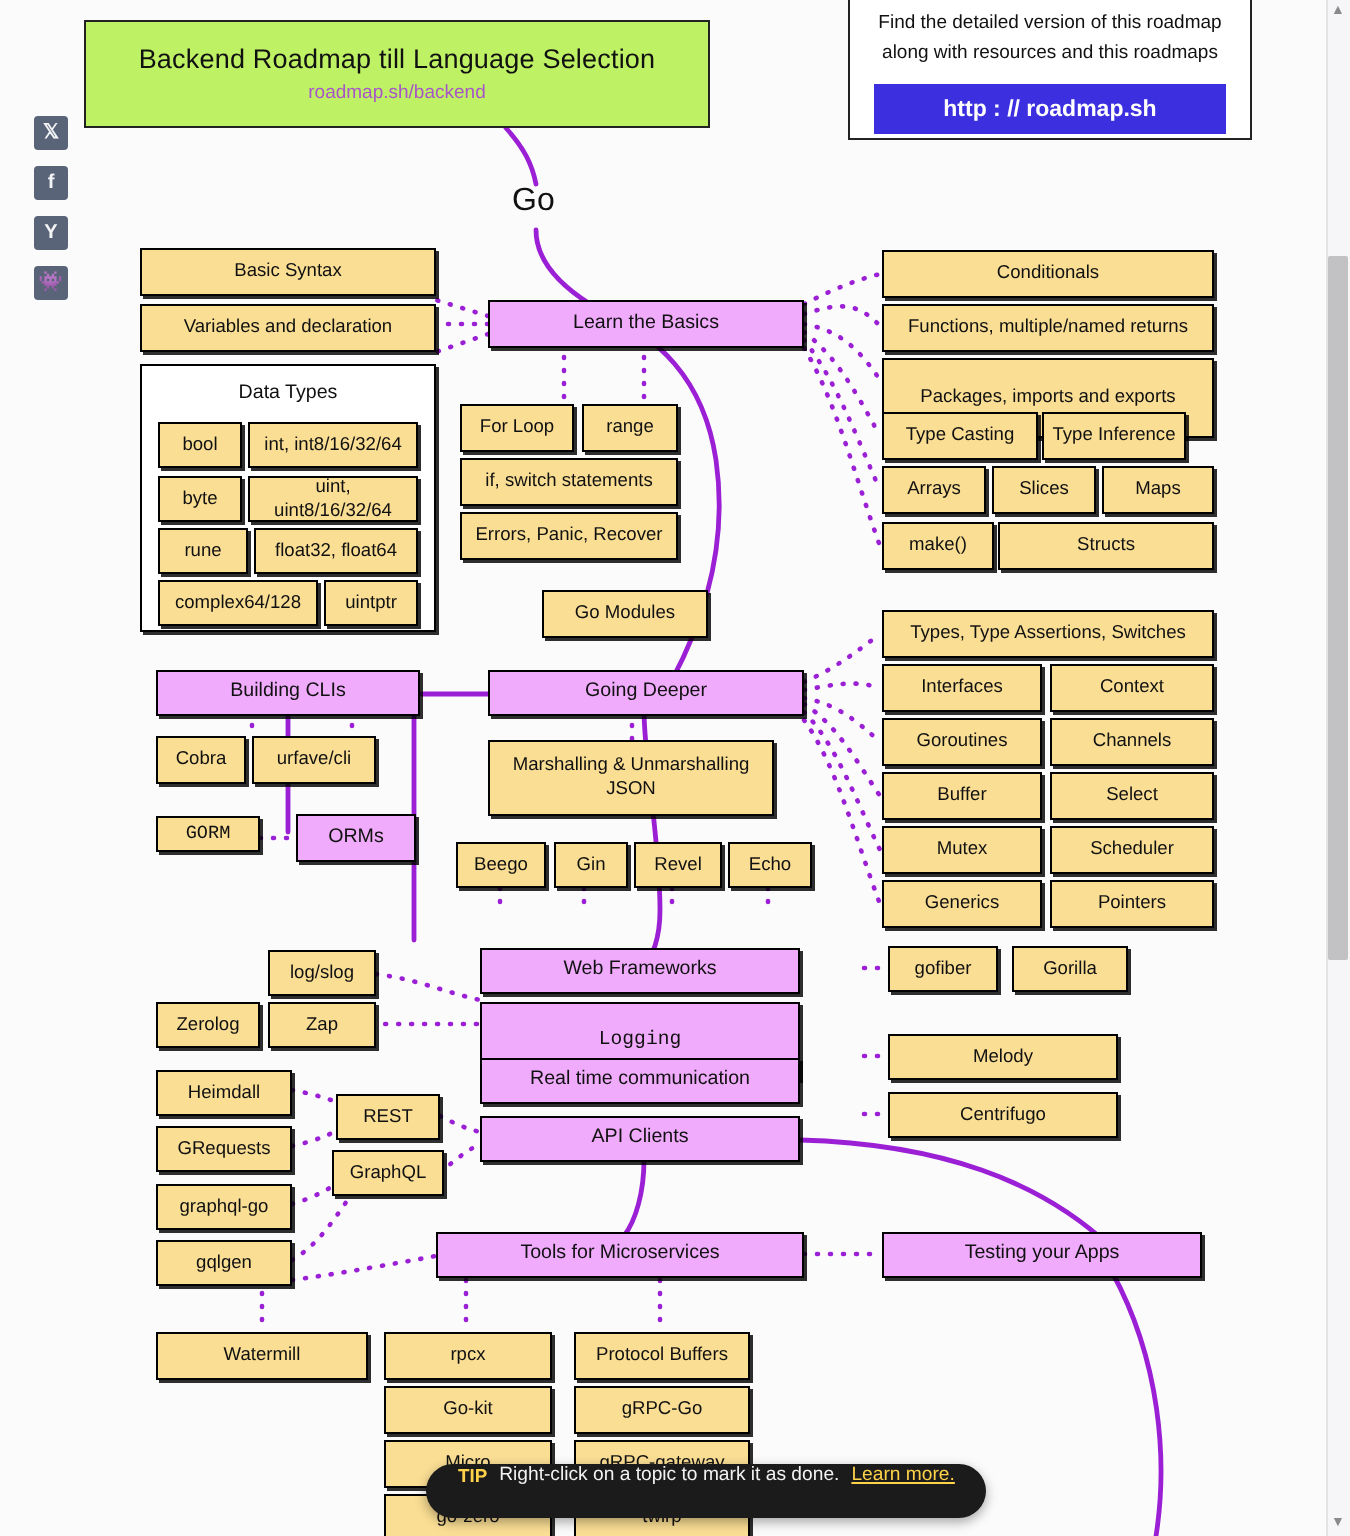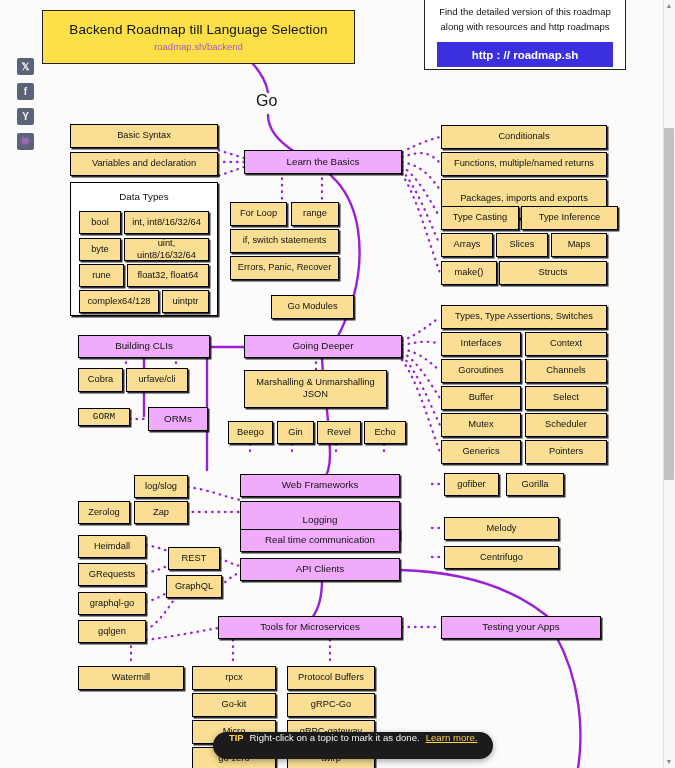--- a/index.html
+++ b/index.html
@@ -34,21 +34,21 @@
     border-radius: 2px;
     display: flex; align-items: center; justify-content: center;
     font-size: 10px; font-weight: bold;
     line-height: 1;
     cursor: pointer;
   }
   
   .title-card {
     position: absolute; left: 42px; top: 10px;
     width: 313px; height: 54px;
-    background: #fde047;
+    background: #bef264;
     border: 1.5px solid #222;
     display: flex; flex-direction: column;
     align-items: center; justify-content: center;
     z-index: 4;
   }
   .title-card .t1 { font-size: 13.5px; color: #111; letter-spacing: .1px; }
   .title-card .t2 { font-size: 9.5px; color: #a855c8; margin-top: 4px; }
   
   .info-card {
     position: absolute; left: 424px; top: -18px;
@@ -223,21 +223,21 @@
     <div class="social-btn">👾</div>
   </div>
 
   <div class="title-card">
     <div class="t1">Backend Roadmap till Language Selection</div>
     <div class="t2">roadmap.sh/backend</div>
   </div>
 
   <div class="info-card">
     <div class="line">Find the detailed version of this roadmap</div>
-    <div class="line">along with resources and http roadmaps</div>
+    <div class="line">along with resources and this roadmaps</div>
     <div class="info-btn">http : // roadmap.sh</div>
   </div>
 
   <div class="go-label">Go</div>
 
   <div class="node tan" style="left:70px;top:124px;width:148px;height:24px;">Basic Syntax</div>
   <div class="node tan" style="left:70px;top:152px;width:148px;height:24px;">Variables and declaration</div>
 
   <div class="group-box" style="left:70px;top:182px;width:148px;height:134px;">
     <div class="group-title">Data Types</div>
@@ -255,21 +255,21 @@
   <div class="node tan" style="left:230px;top:202px;width:57px;height:24px;">For Loop</div>
   <div class="node tan" style="left:291px;top:202px;width:48px;height:24px;">range</div>
   <div class="node tan" style="left:230px;top:229px;width:109px;height:24px;">if, switch statements</div>
   <div class="node tan" style="left:230px;top:256px;width:109px;height:24px;">Errors, Panic, Recover</div>
   <div class="node tan" style="left:271px;top:295px;width:83px;height:24px;">Go Modules</div>
 
   <div class="node tan" style="left:441px;top:125px;width:166px;height:24px;">Conditionals</div>
   <div class="node tan" style="left:441px;top:152px;width:166px;height:24px;">Functions, multiple/named returns</div>
   <div class="node tan" style="left:441px;top:179px;width:166px;height:40px;">Packages, imports and exports</div>
   <div class="node tan" style="left:441px;top:206px;width:78px;height:24px;">Type Casting</div>
-  <div class="node tan" style="left:521px;top:206px;width:97px;height:24px;text-align:right;">Type Inference</div>
+  <div class="node tan" style="left:521px;top:206px;width:72px;height:24px;text-align:right;">Type Inference</div>
   <div class="node tan" style="left:441px;top:233px;width:52px;height:24px;">Arrays</div>
   <div class="node tan" style="left:496px;top:233px;width:52px;height:24px;">Slices</div>
   <div class="node tan" style="left:551px;top:233px;width:56px;height:24px;">Maps</div>
   <div class="node tan" style="left:441px;top:261px;width:56px;height:24px;">make()</div>
   <div class="node tan" style="left:499px;top:261px;width:108px;height:24px;">Structs</div>
 
   <div class="node tan" style="left:441px;top:305px;width:166px;height:24px;">Types, Type Assertions, Switches</div>
   <div class="node tan" style="left:441px;top:332px;width:80px;height:24px;">Interfaces</div>
   <div class="node tan" style="left:525px;top:332px;width:82px;height:24px;">Context</div>
   <div class="node tan" style="left:441px;top:359px;width:80px;height:24px;">Goroutines</div>
@@ -294,21 +294,21 @@
   <div class="node tan" style="left:317px;top:421px;width:44px;height:23px;">Revel</div>
   <div class="node tan" style="left:364px;top:421px;width:42px;height:23px;">Echo</div>
   <div class="node tan" style="left:444px;top:473px;width:55px;height:23px;">gofiber</div>
   <div class="node tan" style="left:506px;top:473px;width:58px;height:23px;">Gorilla</div>
 
   <div class="node tan" style="left:134px;top:475px;width:54px;height:23px;">log/slog</div>
   <div class="node tan" style="left:78px;top:501px;width:52px;height:23px;">Zerolog</div>
   <div class="node tan" style="left:134px;top:501px;width:54px;height:23px;">Zap</div>
 
   <div class="node primary" style="left:240px;top:474px;width:160px;height:23px;">Web Frameworks</div>
-  <div class="node primary" style="left:240px;top:501px;width:160px;height:39px;">Logging</div>
+  <div class="node primary" style="left:240px;top:501px;width:160px;height:39px;font-family:Liberation Mono, monospace;">Logging</div>
   <div class="node primary" style="left:240px;top:529px;width:160px;height:23px;">Real time communication</div>
   <div class="node primary" style="left:240px;top:558px;width:160px;height:23px;">API Clients</div>
 
   <div class="node tan" style="left:444px;top:517px;width:115px;height:23px;">Melody</div>
   <div class="node tan" style="left:444px;top:546px;width:115px;height:23px;">Centrifugo</div>
 
   <div class="node tan" style="left:78px;top:535px;width:68px;height:23px;">Heimdall</div>
   <div class="node tan" style="left:78px;top:563px;width:68px;height:23px;">GRequests</div>
   <div class="node tan" style="left:78px;top:592px;width:68px;height:23px;">graphql-go</div>
   <div class="node tan" style="left:78px;top:620px;width:68px;height:23px;">gqlgen</div>

